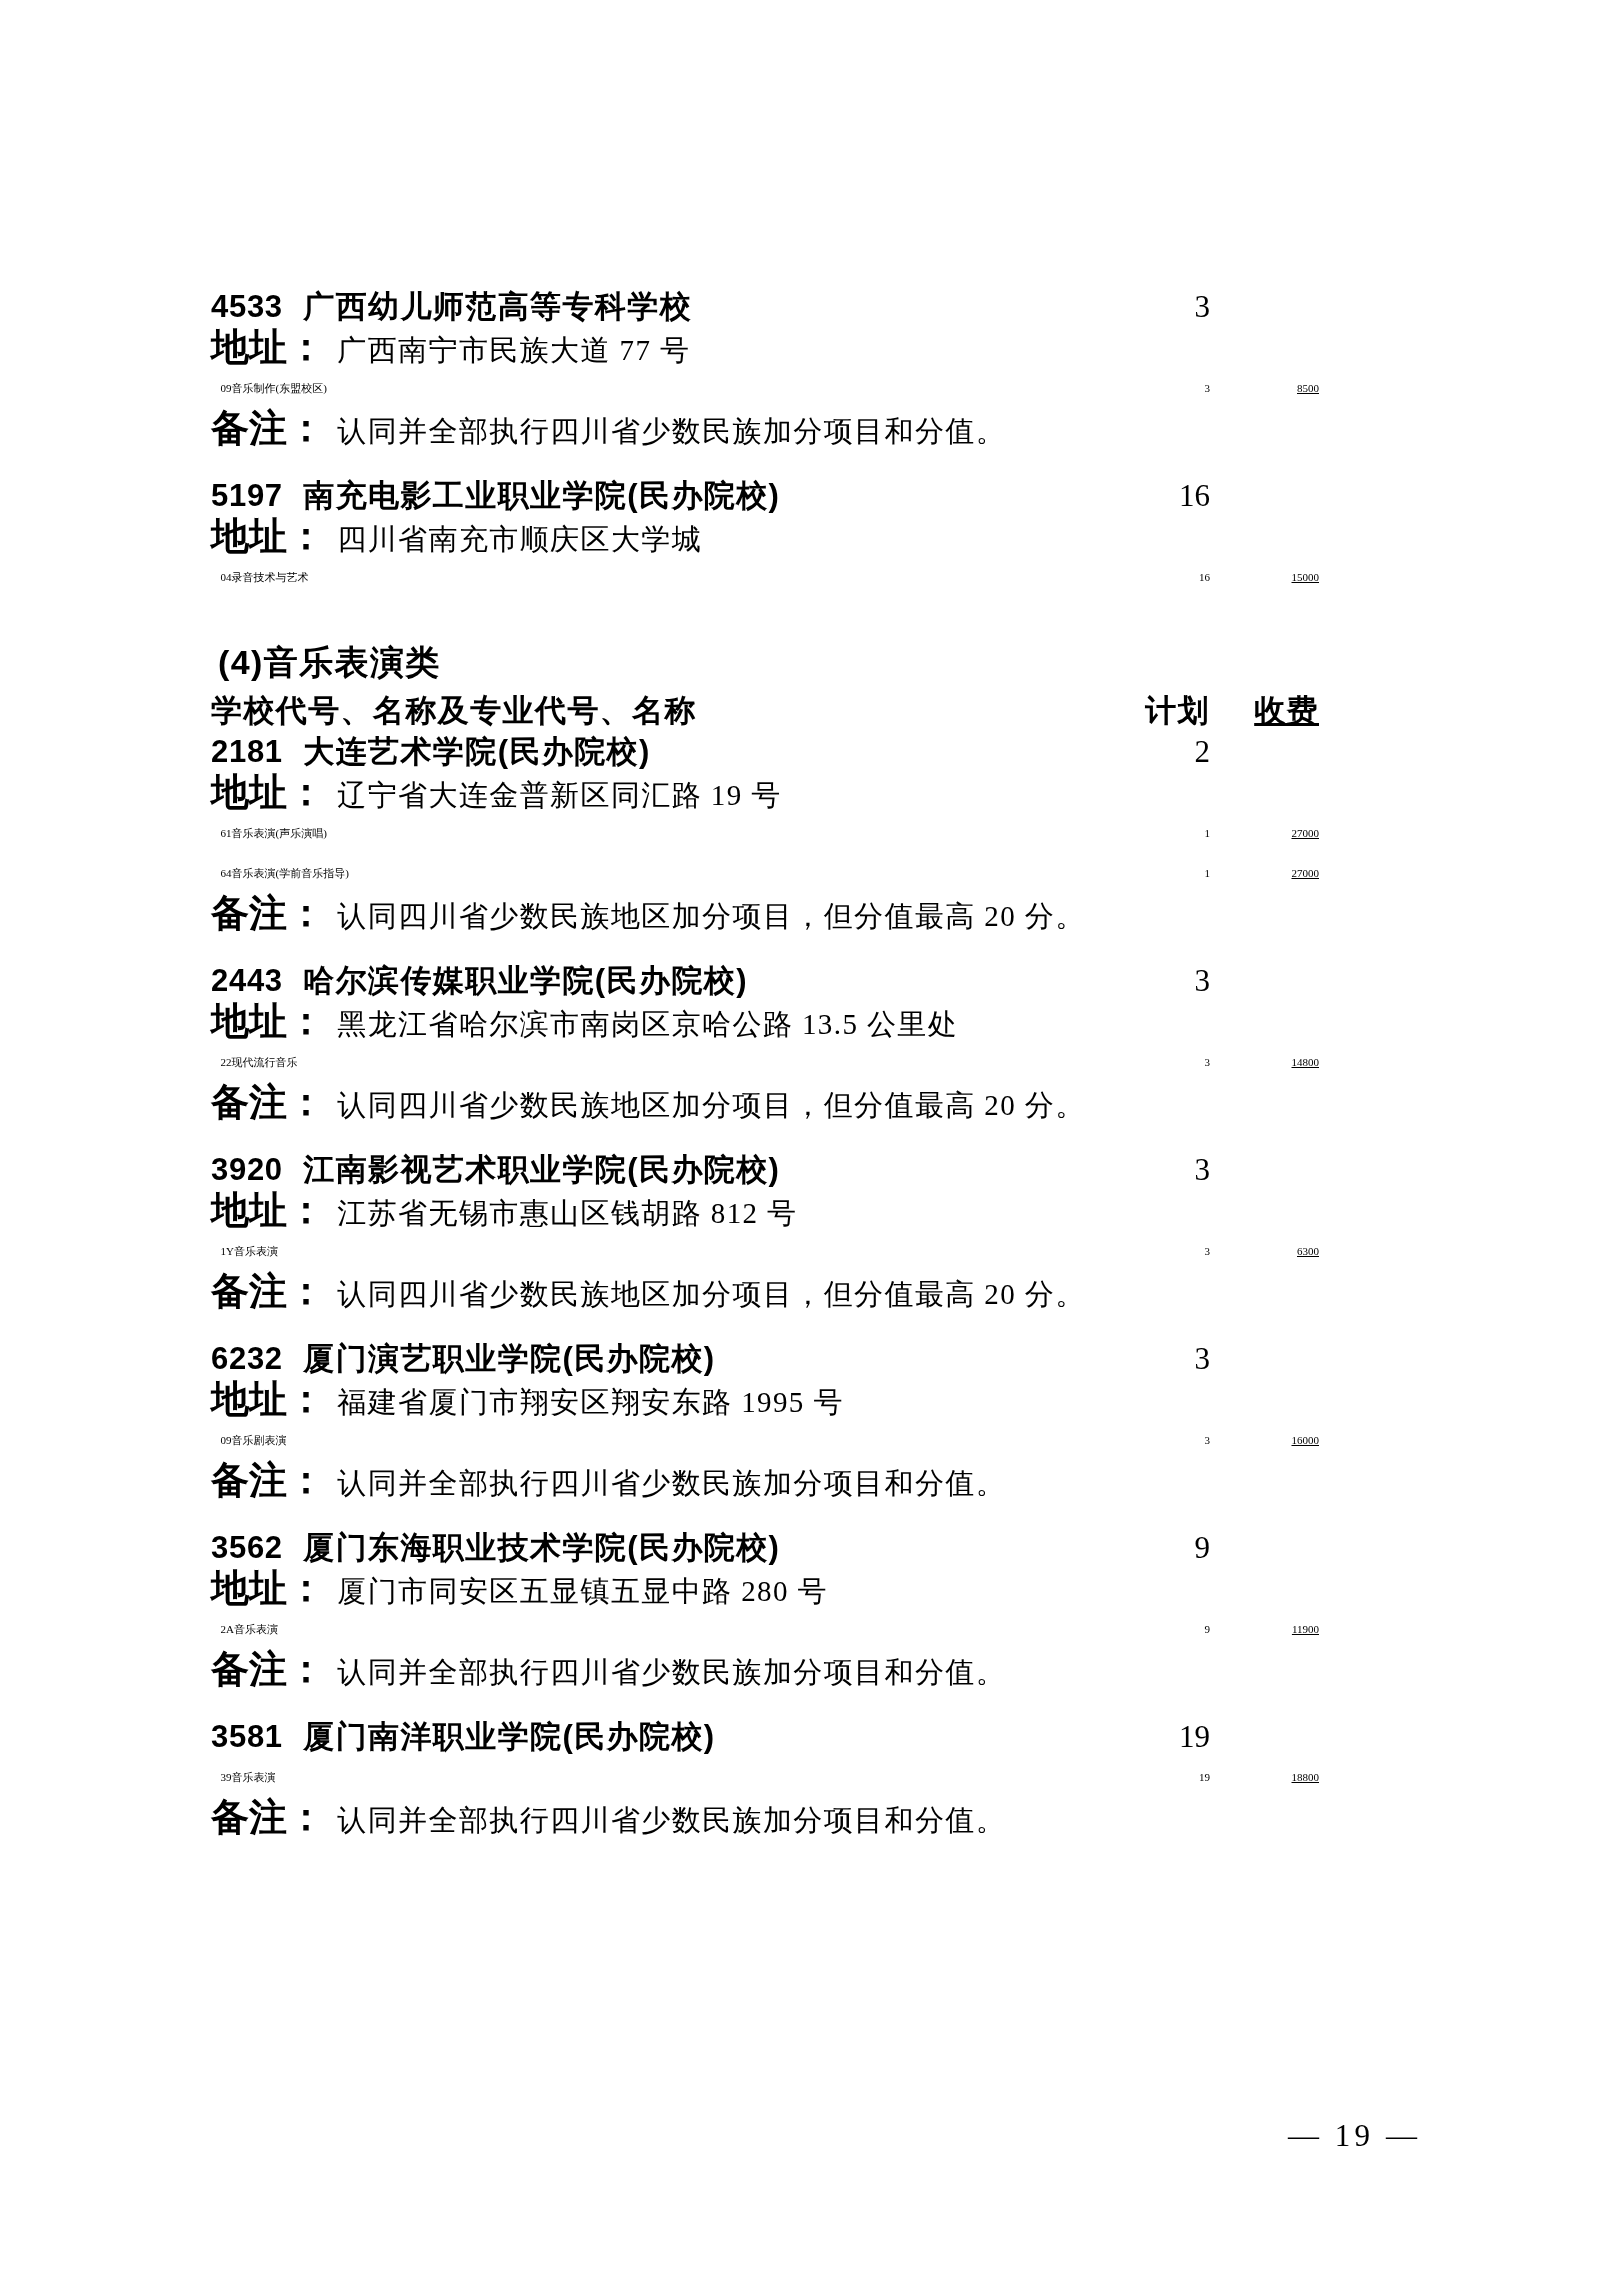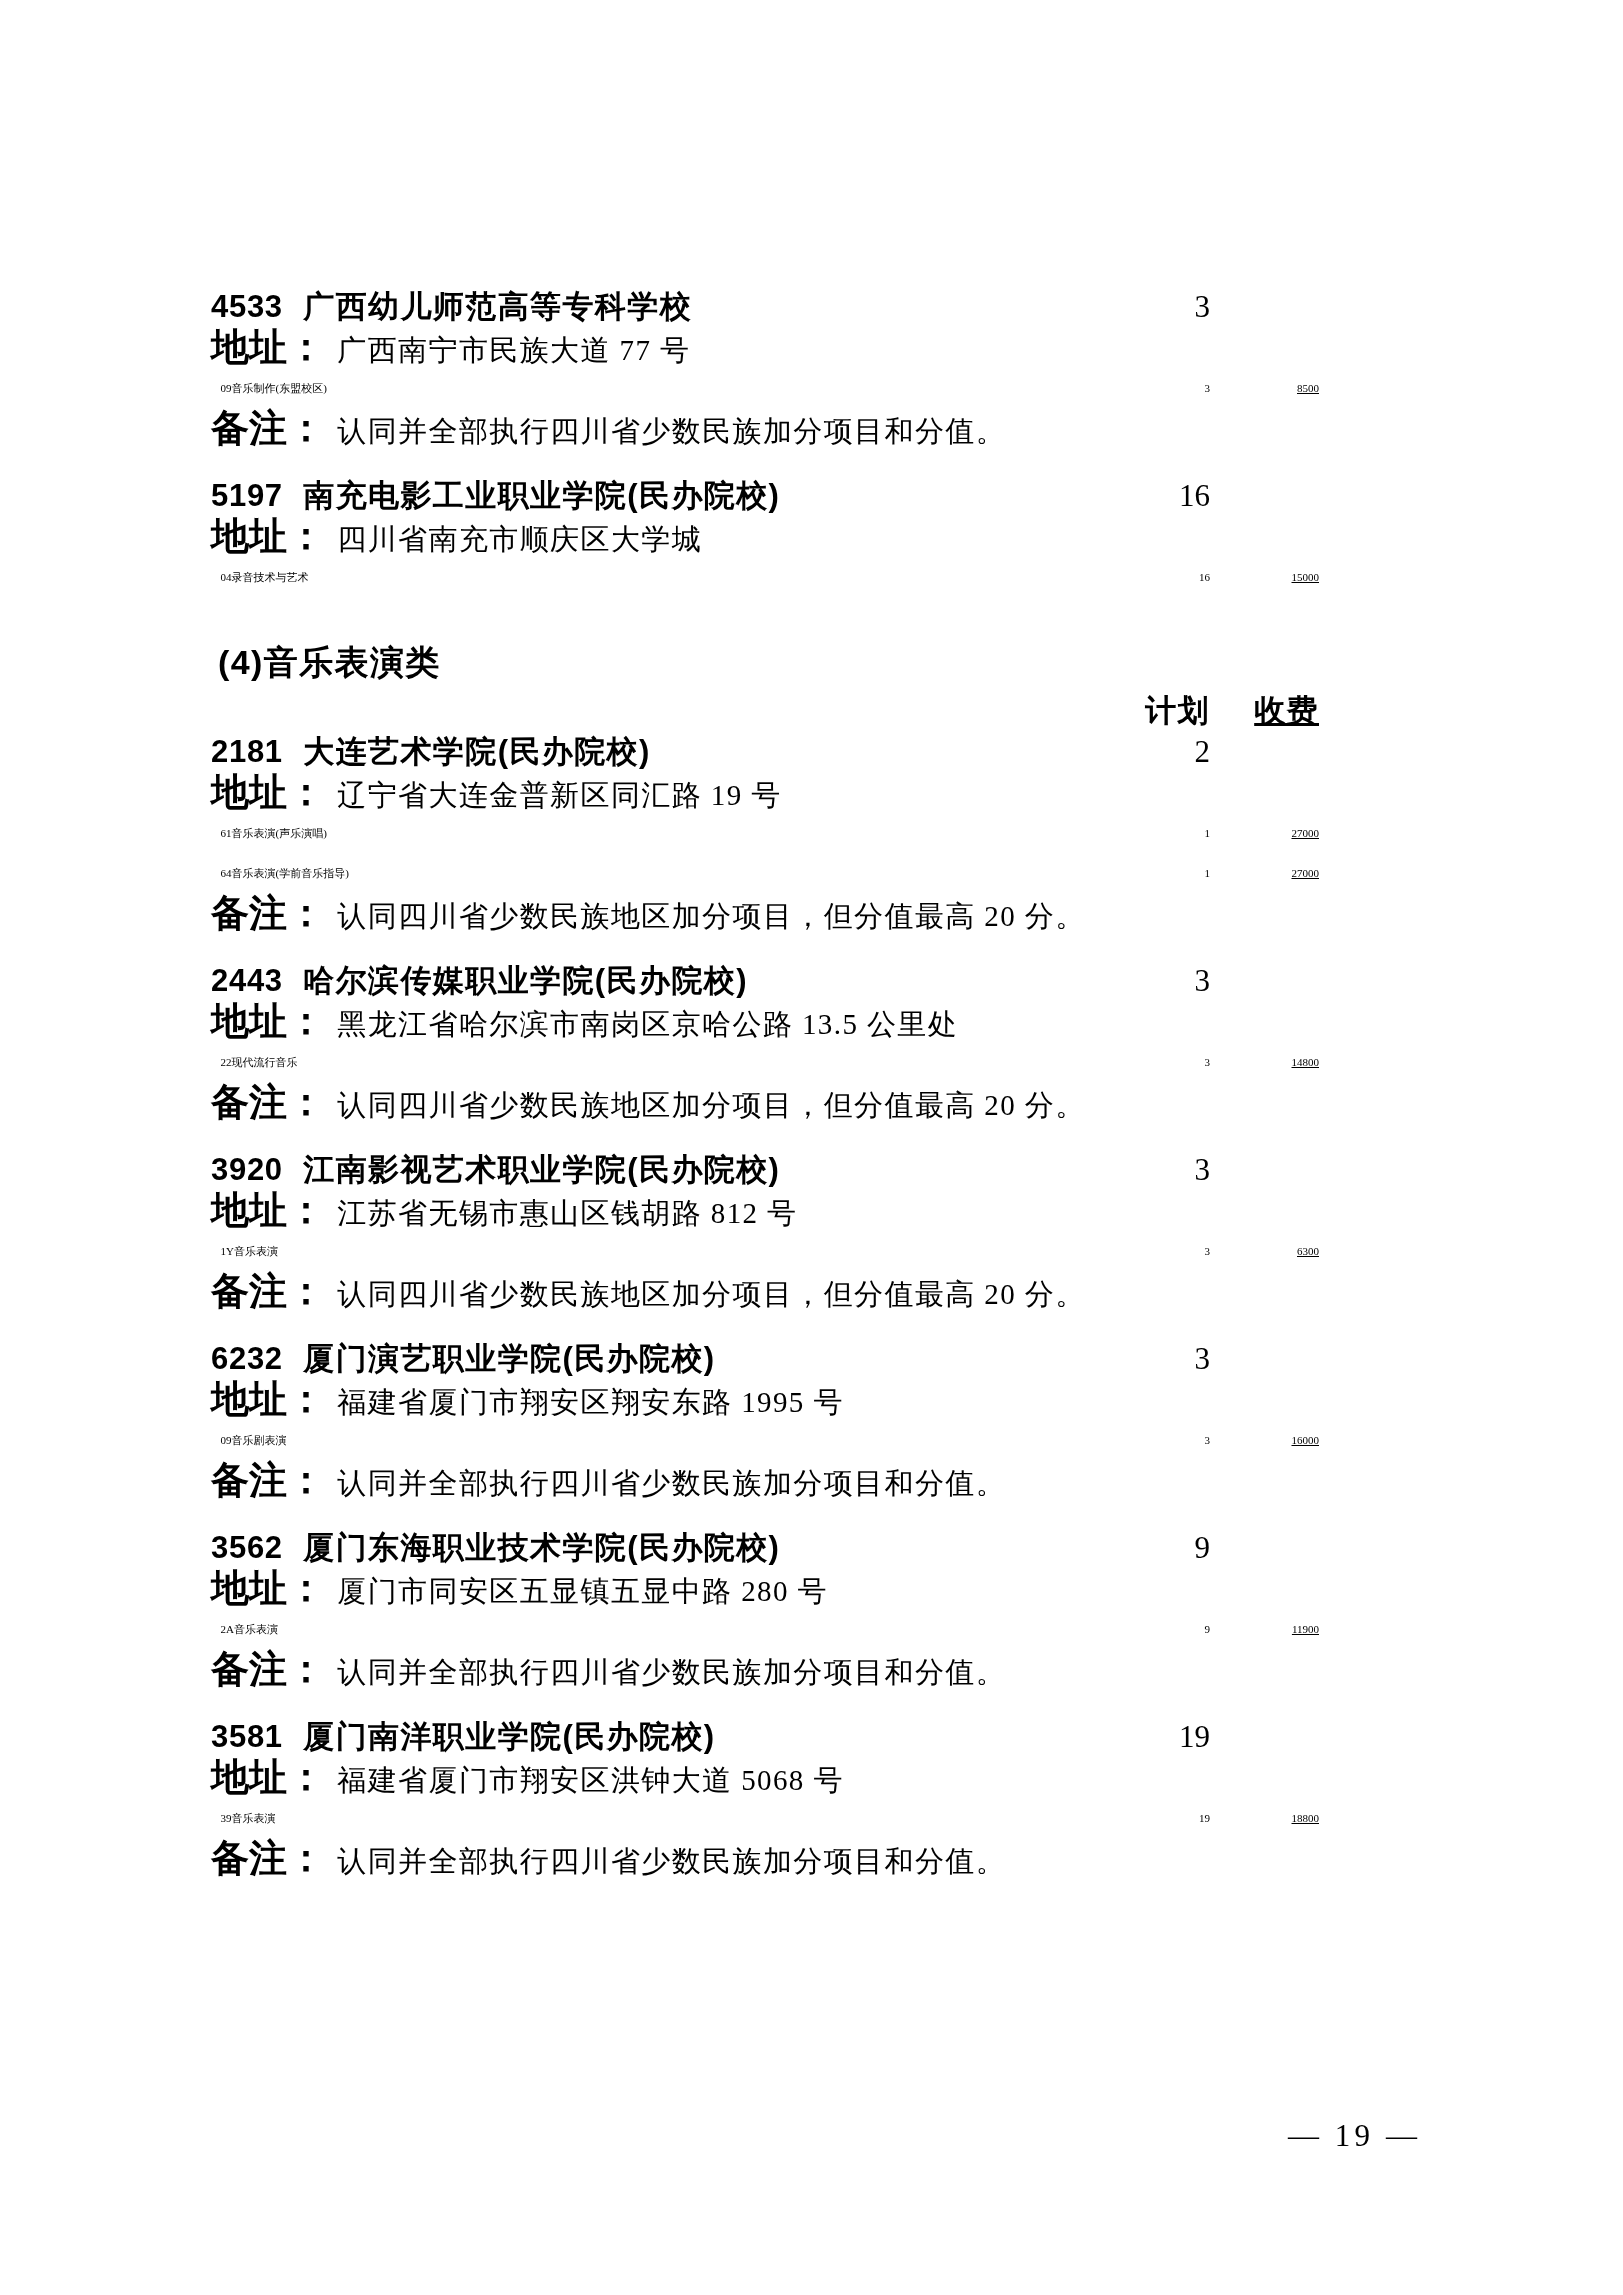--- a/index.html
+++ b/index.html
@@ -76,20 +76,21 @@
     </div>
     <div class="row major">
       <span class="mcode">04</span><span class="mname">录音技术与艺术</span>
       <span class="col-plan">16</span>
       <span class="col-fee">15000</span>
     </div>
   </div>
 
   <div class="section-title">(4)音乐表演类</div>
   <div class="table-header">
+    <span>学校代号、名称及专业代号、名称</span>
     <span class="col-plan">计划</span>
     <span class="col-fee">收费</span>
   </div>
 
   <div class="block first">
     <div class="row school-line">
       <span class="code">2181</span><span class="name">大连艺术学院(民办院校)</span>
       <span class="col-plan">2</span>
     </div>
     <div class="row addr-line">
@@ -180,23 +181,20 @@
     <div class="row remark-line">
       <span class="label">备注：</span><span class="kai">认同并全部执行四川省少数民族加分项目和分值。</span>
     </div>
   </div>
 
   <div class="block">
     <div class="row school-line">
       <span class="code">3581</span><span class="name">厦门南洋职业学院(民办院校)</span>
       <span class="col-plan">19</span>
     </div>
-    <div class="row addr-line">
-      <span class="label">地址：</span><span class="kai">福建省厦门市翔安区洪钟大道 5068 号</span>
-    </div>
     <div class="row major">
       <span class="mcode">39</span><span class="mname">音乐表演</span>
       <span class="col-plan">19</span>
       <span class="col-fee">18800</span>
     </div>
     <div class="row remark-line">
       <span class="label">备注：</span><span class="kai">认同并全部执行四川省少数民族加分项目和分值。</span>
     </div>
   </div>
 

